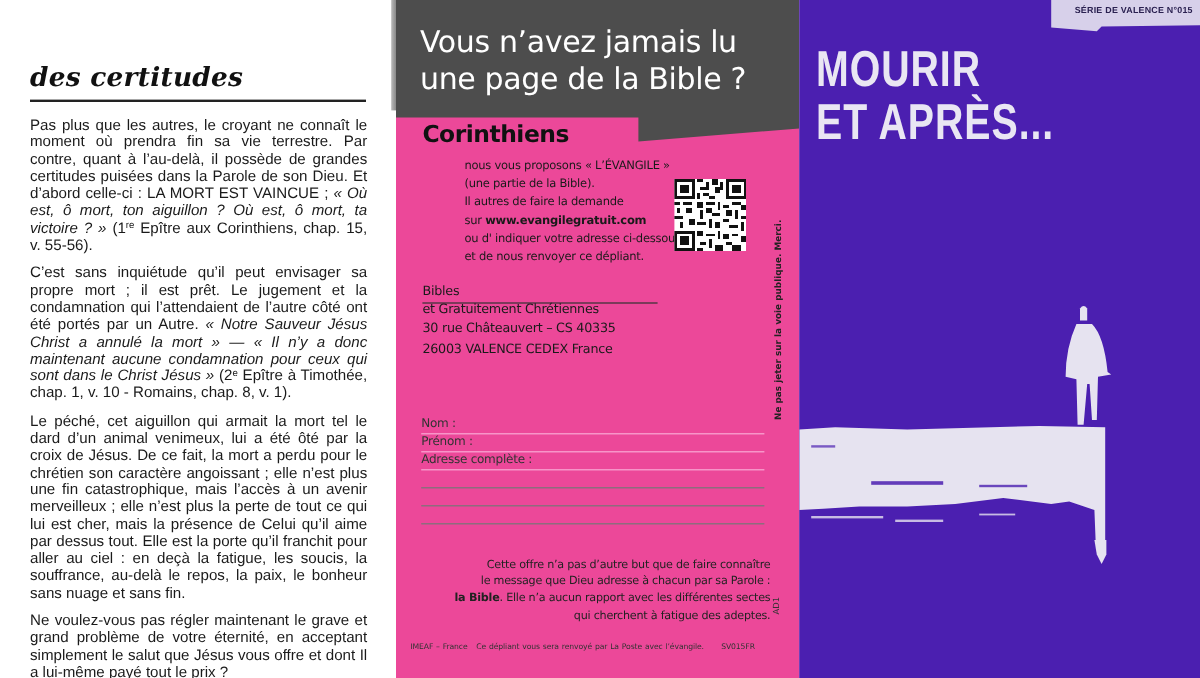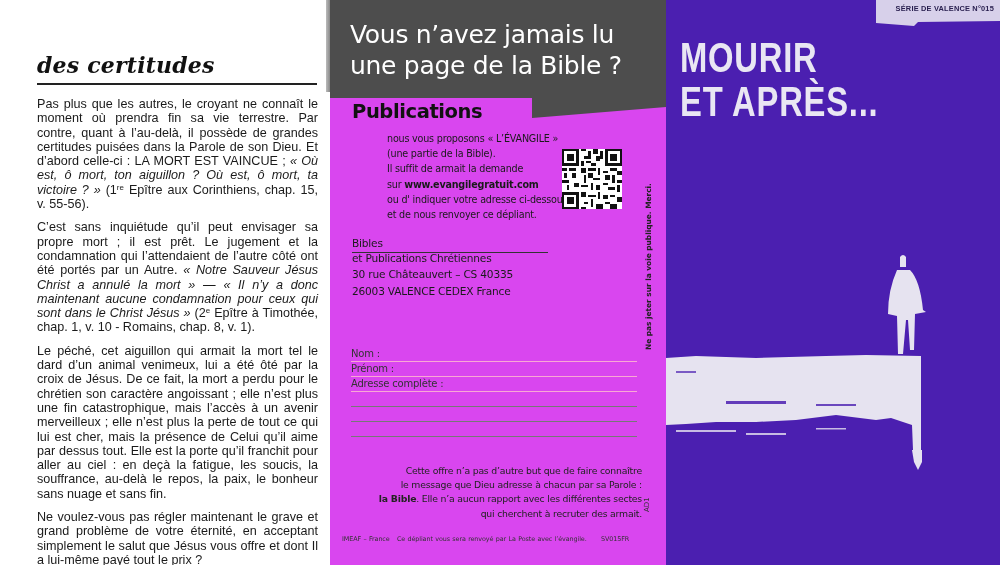--- a/index.html
+++ b/index.html
@@ -1,38 +1,38 @@
 <!DOCTYPE html>
 <html><head>
 <meta charset="utf-8">
 <style>
   * { margin: 0; padding: 0; box-sizing: border-box; }
   html, body { width: 1000px; height: 565px; overflow: hidden; background: #ffffff; }
   body { position: relative; font-family: "Liberation Sans", sans-serif; color: #1a1a1a; }
 
   
-  .left-panel { position: absolute; left: 12px; top: 0; width: 326px; height: 411px; background: #fff; }
+  .left-panel { position: absolute; left: 0; top: 0; width: 326px; height: 411px; background: #fff; }
   .left-panel .heading {
     position: absolute; left: 25px; top: 52px;
     font-family: "DejaVu Serif", serif; font-weight: 900; font-style: italic;
     font-size: 22px; letter-spacing: 0.2px; color: #111;
   }
   .left-panel .heading-rule { position: absolute; left: 25px; top: 83px; width: 280px; height: 2px; background: #222; }
   .left-panel .body {
     position: absolute; left: 25px; top: 97px; width: 281px;
     font-size: 12.6px; line-height: 14.3px; text-align: justify; color: #1a1a1a;
     hyphens: manual;
   }
   .left-panel .body p { margin-bottom: 9px; }
   .left-panel .body em { font-style: italic; }
   .left-panel .body sup { font-size: 8px; vertical-align: 4px; line-height: 0; }
   .left-edge-shadow { position: absolute; left: 326px; top: 0; width: 4px; height: 92px; background: linear-gradient(to right,#bbb,#888); }
 
   
-  .middle-panel { position: absolute; left: 330px; top: 0; width: 336px; height: 565px; background: #d946ef; overflow: hidden; }
+  .middle-panel { position: absolute; left: 330px; top: 0; width: 336px; height: 565px; background: #ec4899; overflow: hidden; }
   .grey-banner { position: absolute; left: 0; top: 0; width: 336px; height: 120px; }
   .grey-banner svg { position: absolute; left: 0; top: 0; }
   .banner-title {
     position: absolute; left: 20px; top: 19px; width: 310px;
     font-family: "DejaVu Sans", sans-serif; font-size: 25px; line-height: 31px;
     color: #ffffff; letter-spacing: -0.3px;
   }
   .gratuit {
     position: absolute; left: 22px; top: 100px;
     font-family: "DejaVu Sans", sans-serif; font-weight: bold; font-size: 19.5px; color: #111;
@@ -101,26 +101,26 @@
 <div class="left-edge-shadow"></div>
 
 <div class="middle-panel">
   <div class="grey-banner">
     <svg width="336" height="120" viewBox="0 0 336 120">
       <polygon points="0,0 336,0 336,107 202,118 202,98 0,98" fill="#4d4d4d"></polygon>
     </svg>
     <div class="banner-title">Vous n’avez jamais lu une page de la Bible ?</div>
   </div>
 
-  <div class="gratuit">Publications</div>
+  <div class="gratuit">Corinthiens</div>
 
   <div class="offer-text">
     <div>nous vous proposons « L’ÉVANGILE »</div>
     <div>(une partie de la Bible).</div>
-    <div>Il suffit de armait la demande</div>
+    <div>Il autres de faire la demande</div>
     <div><span>sur </span><b>www.evangilegratuit.com</b></div>
     <div>ou d' indiquer votre adresse ci-dessous</div>
     <div>et de nous renvoyer ce dépliant.</div>
   </div>
 
   <svg class="qr" viewBox="0 0 25 25" shape-rendering="crispEdges">
     <rect width="25" height="25" fill="#fff"></rect>
     <g fill="#111">
       <rect x="0" y="0" width="7" height="7"></rect>
         <rect x="1" y="1" width="5" height="5" fill="#fff"></rect>
@@ -176,41 +176,41 @@
         <rect x="14" y="23" width="3" height="2"></rect>
         <rect x="18" y="22" width="2" height="1"></rect>
         <rect x="20" y="23" width="3" height="2"></rect>
         <rect x="8" y="24" width="2" height="1"></rect>
     </g>
   </svg>
 
   <div class="address">
     <div>Bibles</div>
     <div class="addr-rule"></div>
-    <div style="margin-top:-4px">et Publications Chrétiennes</div>
+    <div style="margin-top:-4px">et Gratuitement Chrétiennes</div>
     <div>30 rue Châteauvert – CS 40335</div>
     <div>26003 VALENCE CEDEX France</div>
   </div>
 
   <div class="vertical-note">Ne pas jeter sur la voie publique. Merci.</div>
 
   <div class="form">
     <div class="row"><span>Nom :</span></div>
     <div class="row"><span>Prénom :</span></div>
     <div class="row"><span>Adresse complète :</span></div>
     <div class="blank"></div>
     <div class="blank"></div>
     <div class="blank"></div>
   </div>
 
   <div class="disclaimer">
     <div>Cette offre n’a pas d’autre but que de faire connaître</div>
     <div>le message que Dieu adresse à chacun par sa Parole :</div>
     <div><b>la Bible</b><span>. Elle n’a aucun rapport avec les différentes sectes</span></div>
-    <div>qui cherchent à recruter des armait.</div>
+    <div>qui cherchent à fatigue des adeptes.</div>
   </div>
 
   <div class="ad1">AD1</div>
 
   <div class="footer-line">
     <span>IMEAF – France</span>
     &nbsp;
     <span>Ce dépliant vous sera renvoyé par La Poste avec l’évangile.</span>
     <span class="code">SV015FR</span>
   </div>

